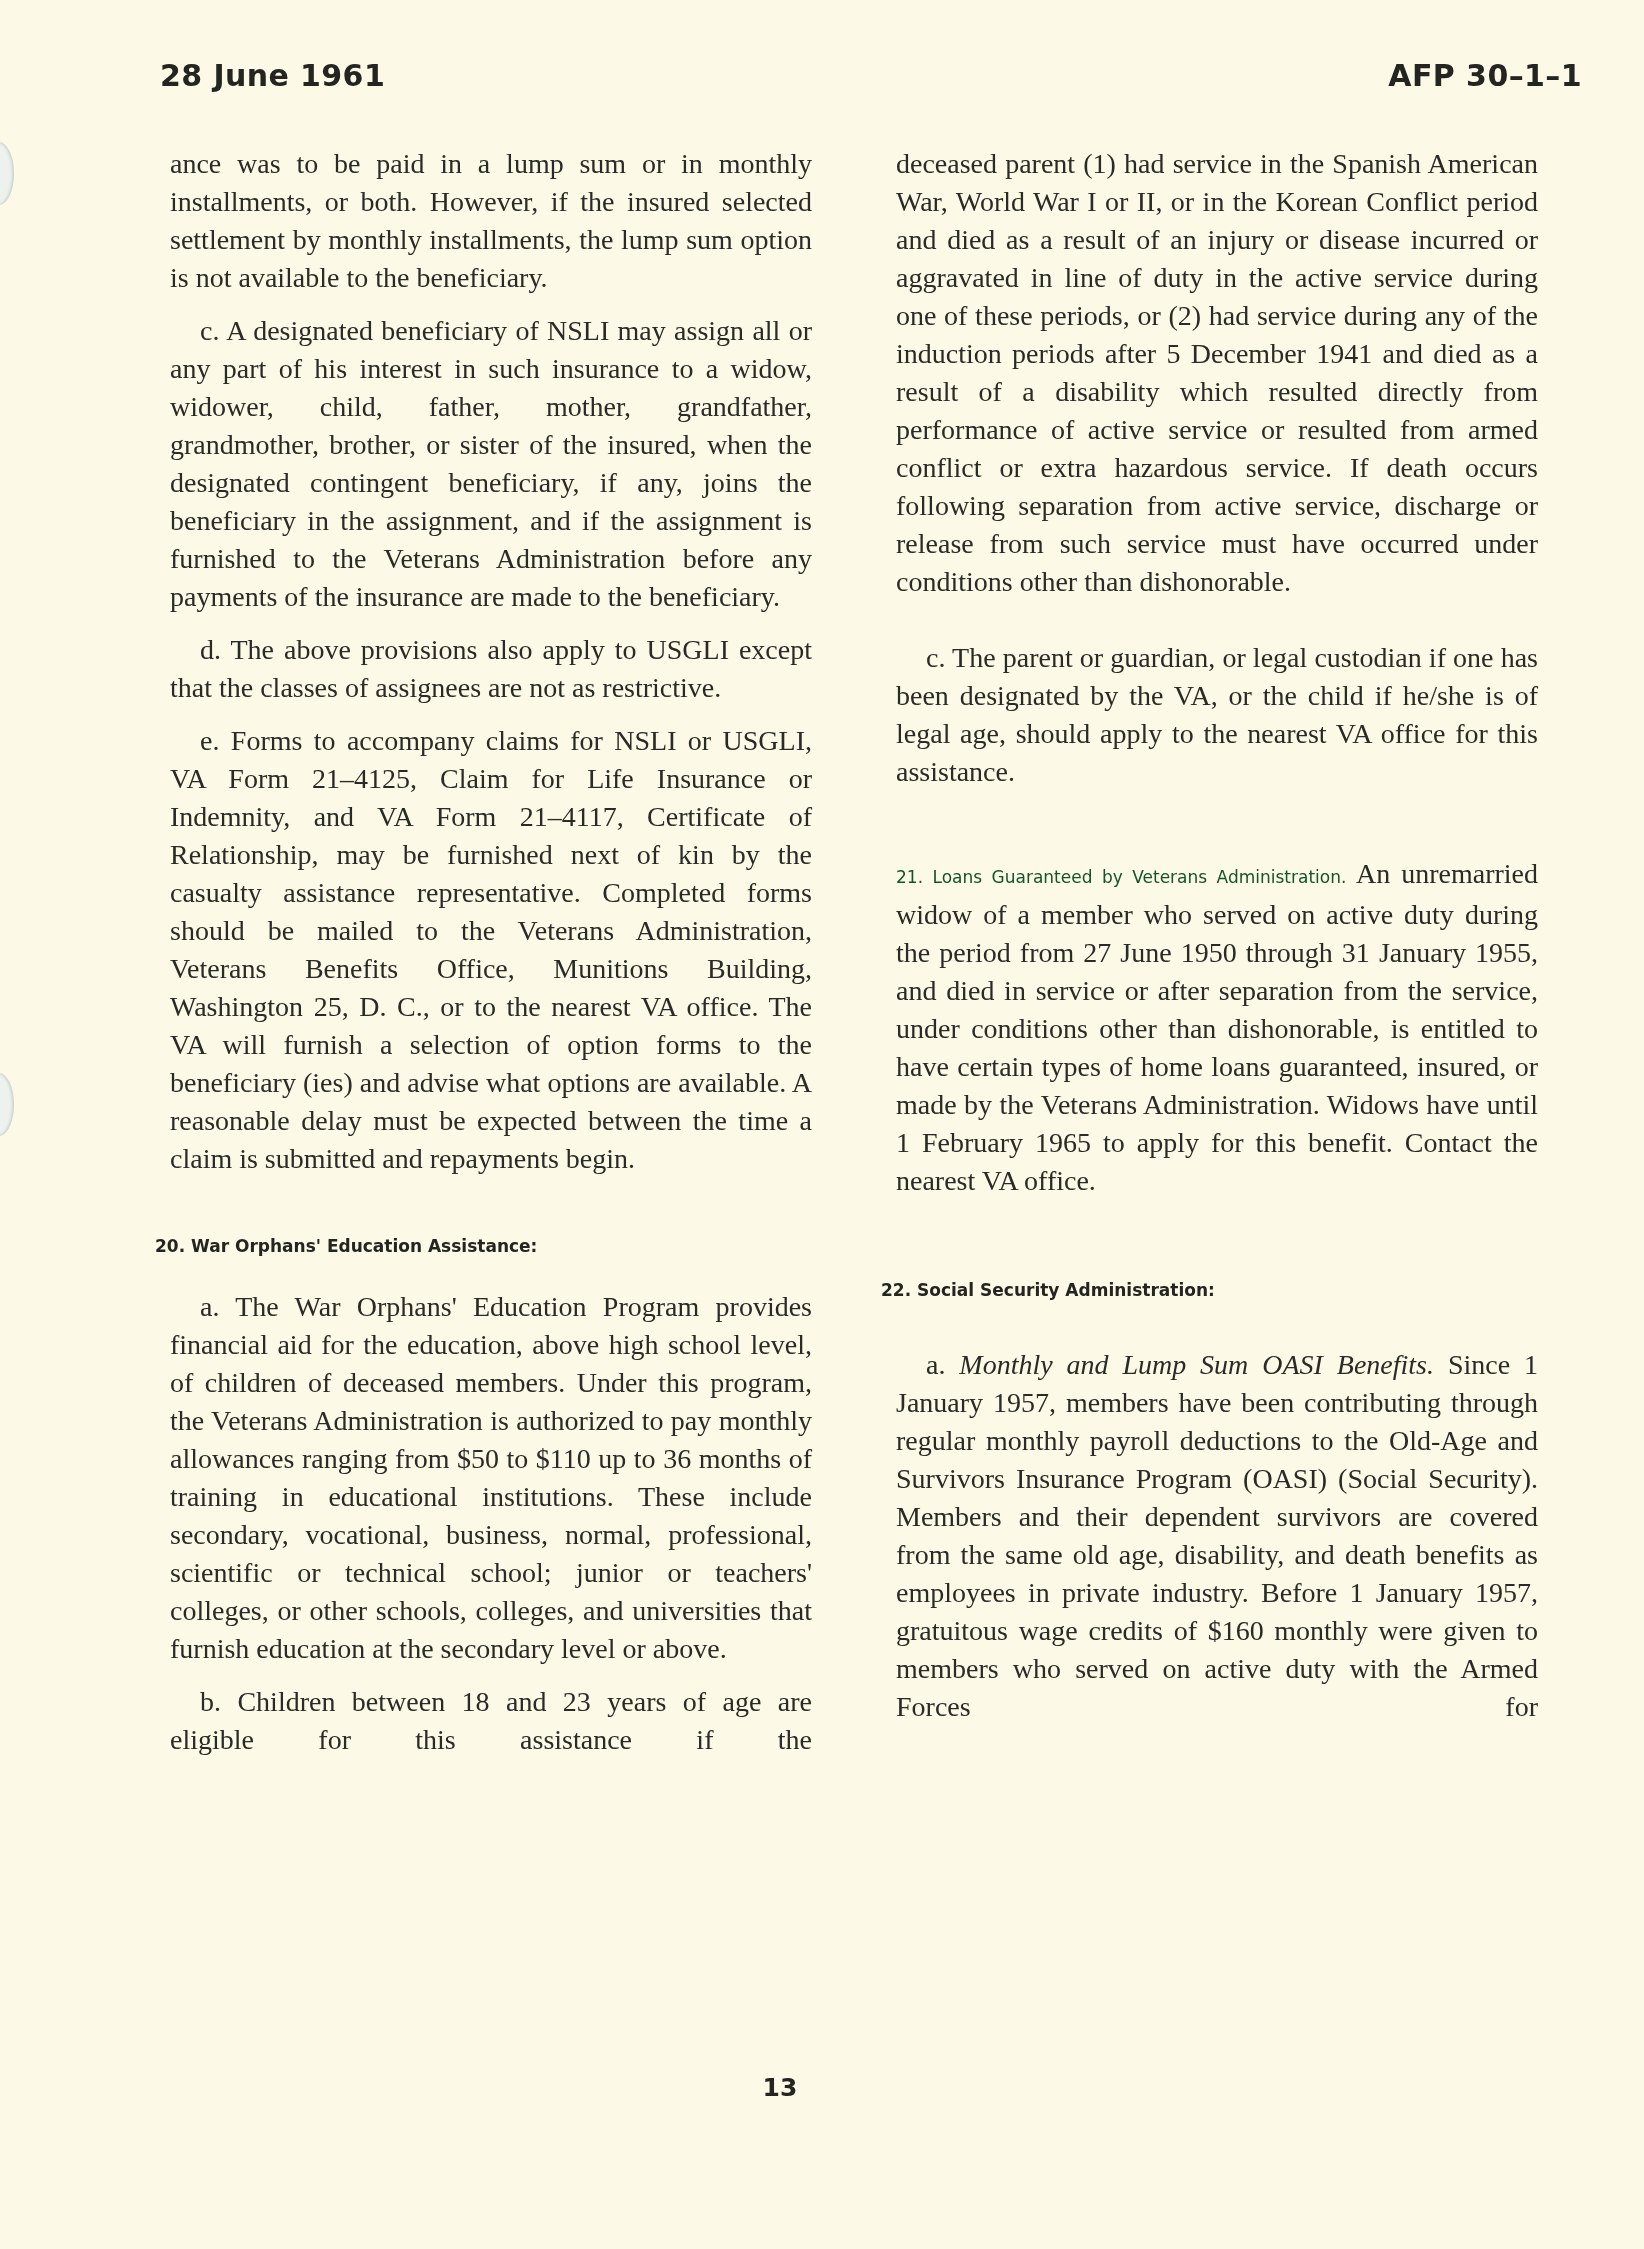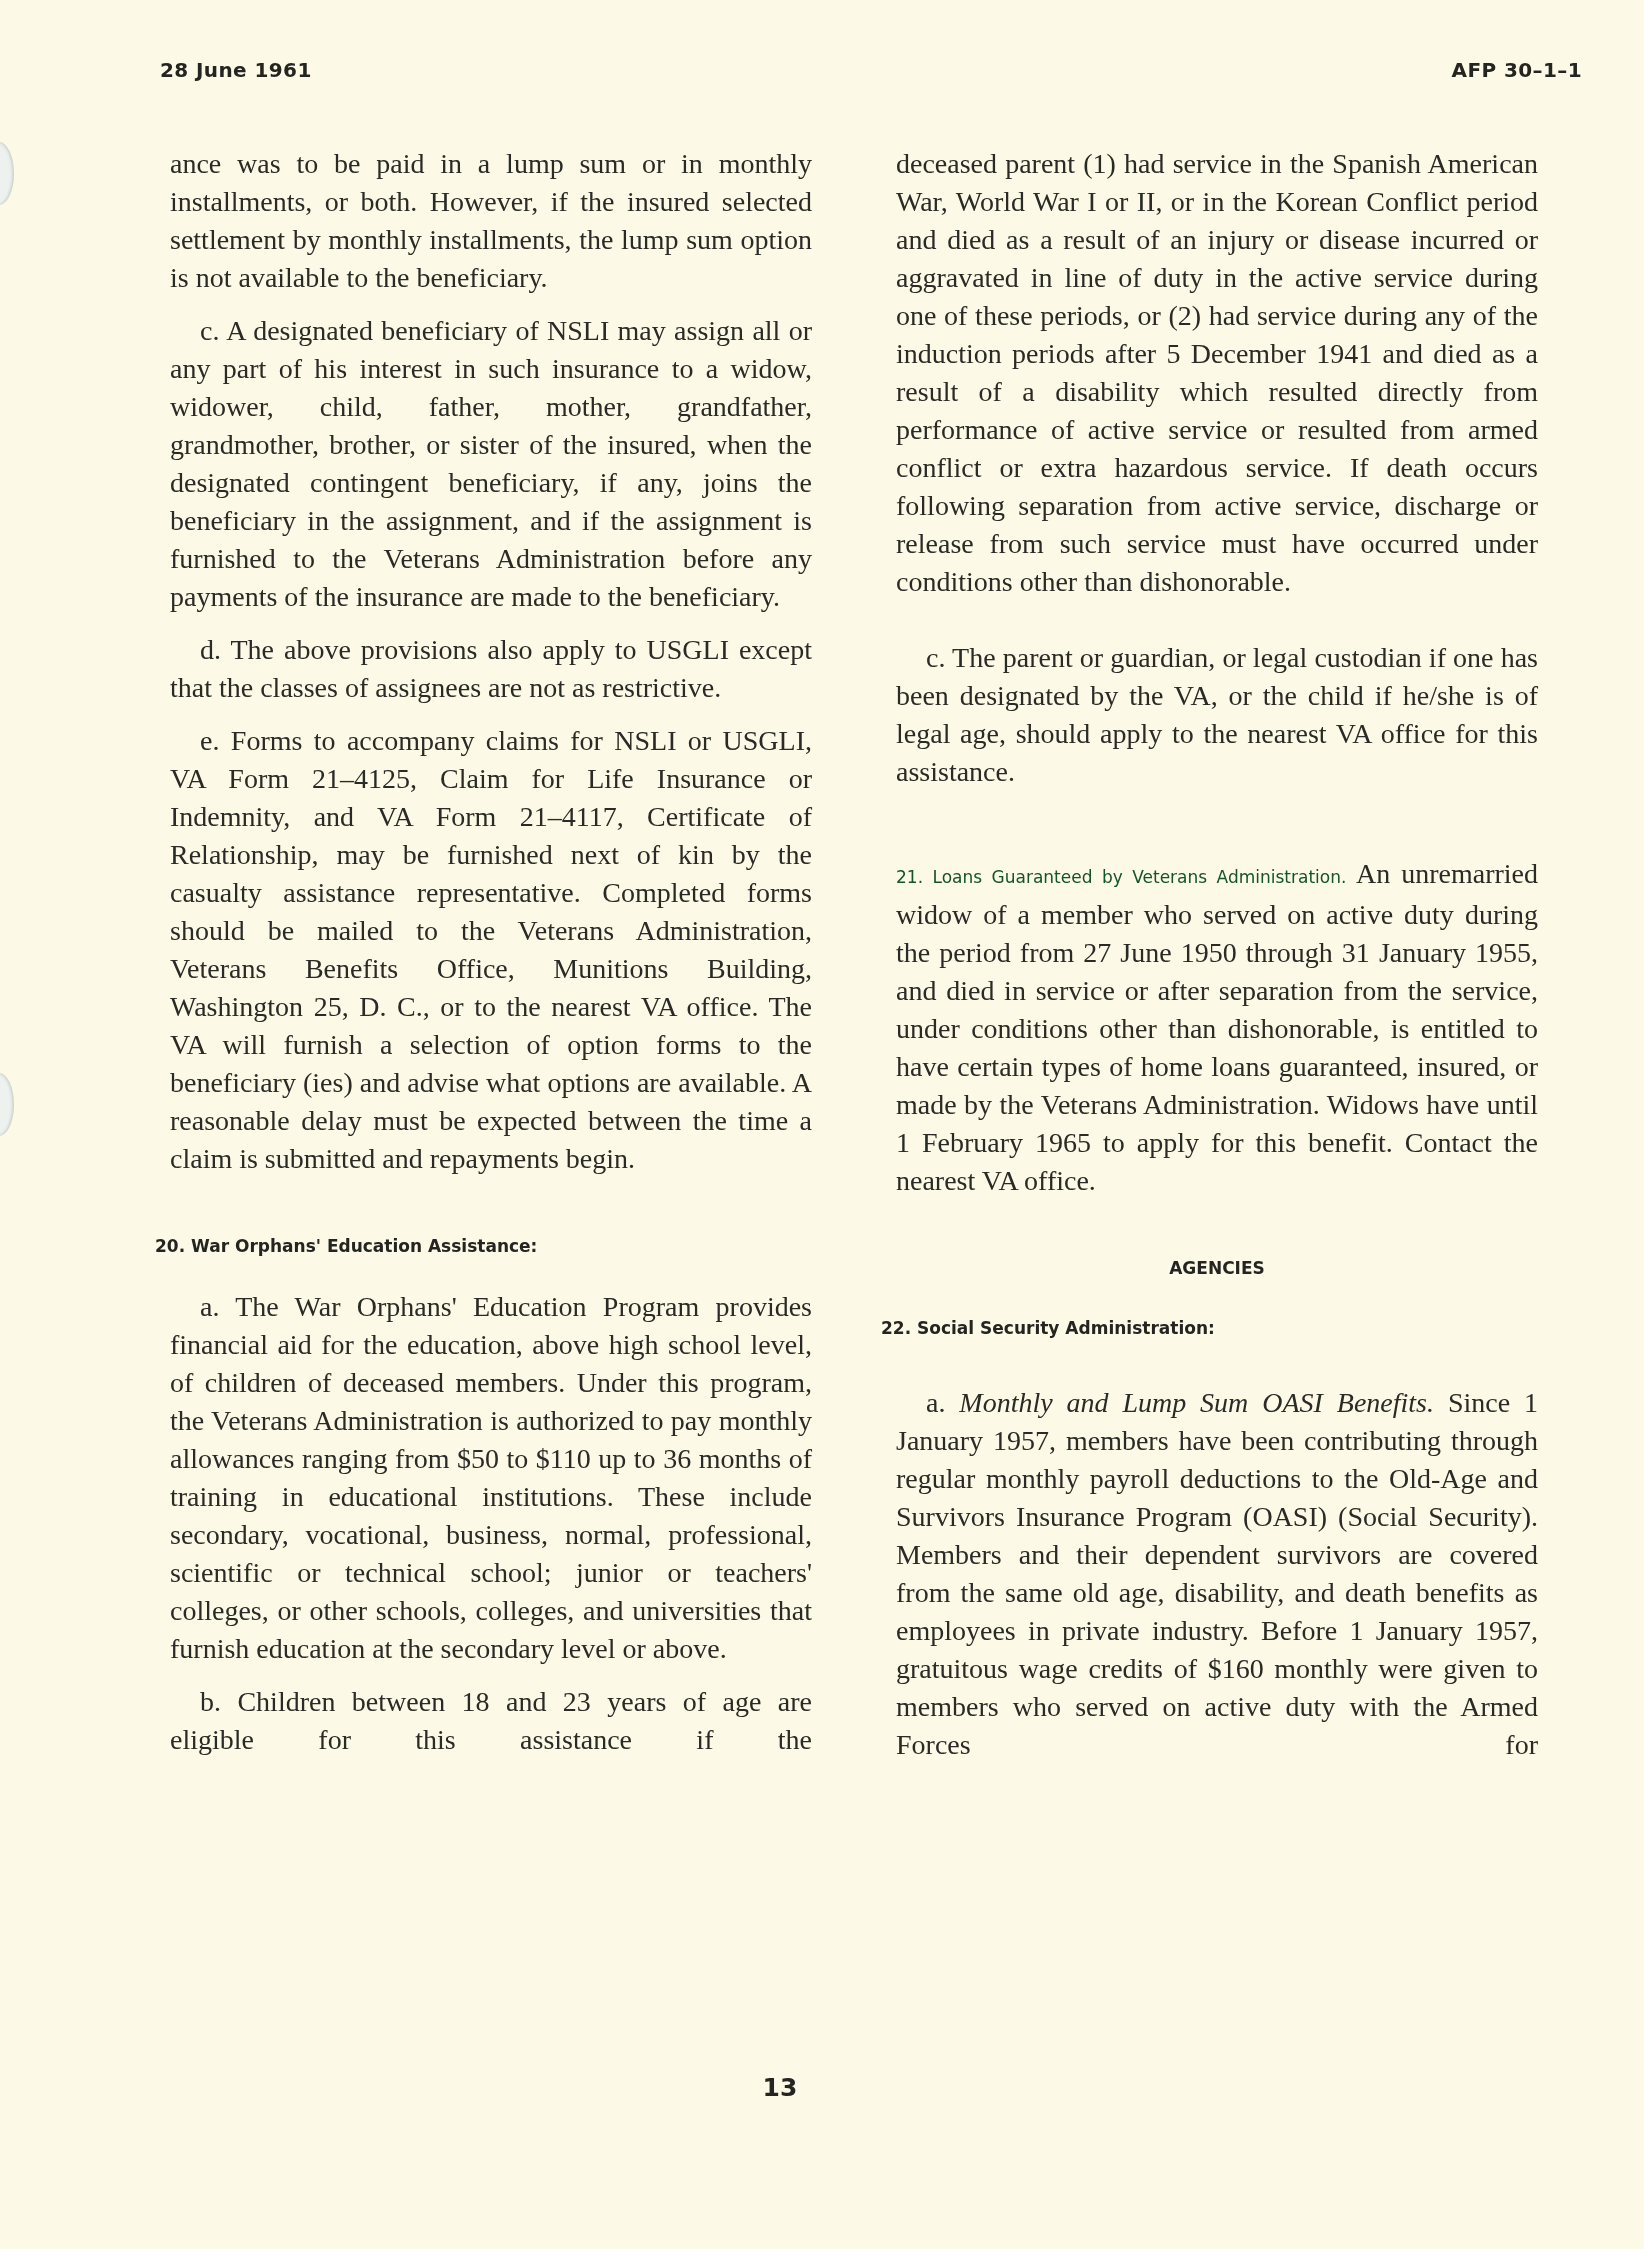--- a/index.html
+++ b/index.html
@@ -5,21 +5,21 @@
   html, body { margin:0; padding:0; }
   body {
     width:1645px; height:2250px; position:relative; overflow:hidden;
     background:#fcfae6;
     font-family:"Liberation Serif","DejaVu Serif",serif;
     color:#2a2a26;
   }
   .hole { position:absolute; left:-16.4px; width:30px; height:63px; border-radius:50%;
     background:#eef2ee; box-shadow: inset -1.5px 0 3px rgba(120,140,130,0.35); }
   .hdr { position:absolute; top:58px; font-family:"DejaVu Sans","Liberation Sans",sans-serif;
-    font-weight:bold; font-size:20px; letter-spacing:0.4px; color:#242421; }
+    font-weight:bold; font-size:30px; letter-spacing:0.4px; color:#242421; }
   .col { position:absolute; top:130px; width:672px; }
   .col.left { left:155px; }
   .col.right { left:881px; }
   .p { font-size:28px; line-height:38px; text-align:justify; margin:15px; }
   .p.indent { text-indent:30px; }
   .p.last { text-align-last:left; }
   .head { font-family:"DejaVu Sans","Liberation Sans",sans-serif; font-weight:bold;
     font-size:17px; line-height:38px; margin:0; color:#242421; }
   .head.center { text-align:center; }
   .gap-lg { height:34px; }
@@ -51,21 +51,20 @@
   <p class="p indent last" style="text-align-last:justify;">b. Children between 18 and 23 years of age are eligible for this assistance if the</p>
 </div>
 
 <div class="col right">
   <p class="p">deceased parent (1) had service in the Spanish American War, World War I or II, or in the Korean Conflict period and died as a result of an injury or disease incurred or aggravated in line of duty in the active service during one of these periods, or (2) had service during any of the induction periods after 5 December 1941 and died as a result of a disability which resulted directly from performance of active service or resulted from armed conflict or extra hazardous service. If death occurs following separation from active service, discharge or release from such service must have occurred under conditions other than dishonorable.</p>
   <div class="gap-sm"></div>
   <p class="p indent">c. The parent or guardian, or legal custodian if one has been designated by the VA, or the child if he/she is of legal age, should apply to the nearest VA office for this assistance.</p>
   <div class="gap-lg"></div>
   <p class="p"><span class="runin">21. Loans Guaranteed by Veterans Administration.</span><span> An unremarried widow of a member who served on active duty during the period from 27 June 1950 through 31 January 1955, and died in service or after separation from the service, under conditions other than dishonorable, is entitled to have certain types of home loans guaranteed, insured, or made by the Veterans Administration. Widows have until 1 February 1965 to apply for this benefit. Contact the nearest VA office.</span></p>
   <div class="gap-lg"></div>
-  <p class="head center">AGENCIES</p>
   <div class="gap-md"></div>
   <p class="head">22. Social Security Administration:</p>
   <div class="gap-md"></div>
   <p class="p indent" style="text-align-last:justify;"><span>a. </span><em>Monthly and Lump Sum OASI Benefits.</em><span> Since 1 January 1957, members have been contributing through regular monthly payroll deductions to the Old-Age and Survivors Insurance Program (OASI) (Social Security). Members and their dependent survivors are covered from the same old age, disability, and death benefits as employees in private industry. Before 1 January 1957, gratuitous wage credits of $160 monthly were given to members who served on active duty with the Armed Forces for</span></p>
 </div>
 
 <div class="pgnum">13</div>
 
 
 </body></html>

